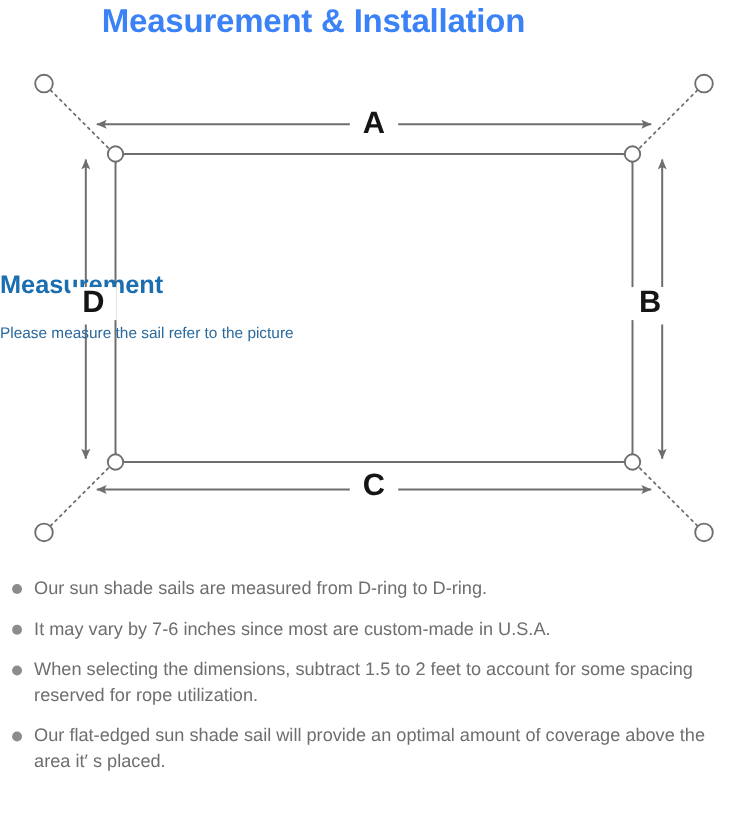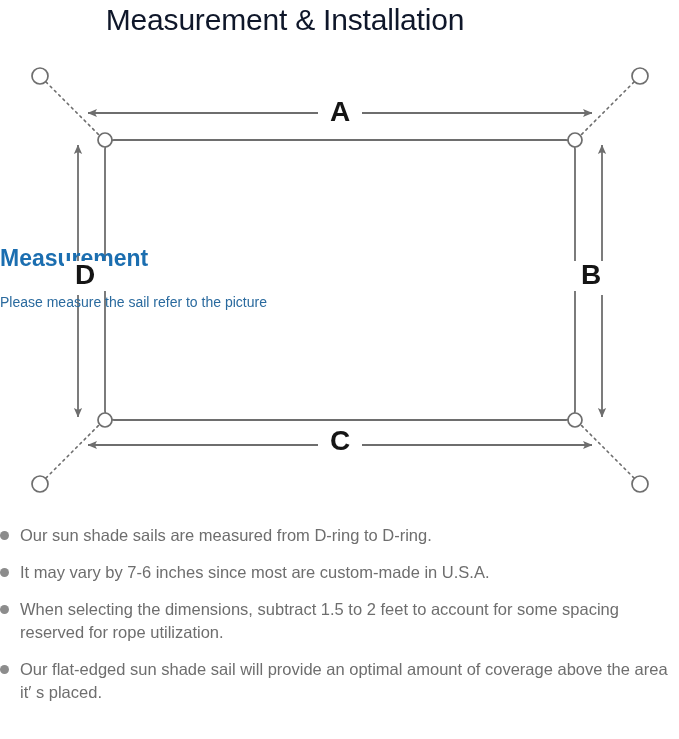--- a/index.html
+++ b/index.html
@@ -23,23 +23,23 @@
   }
 
   
   .title {
     position: absolute;
     left: 0;
     top: 0;
     width: 570px;
     text-align: center;
     font-size: 30px;
-    font-weight: normal;
+    font-weight: bold;
     letter-spacing: -0.2px;
-    color: #0f172a;
+    color: #3b82f6;
     line-height: 40px;
     font-family: "Liberation Sans", sans-serif;
   }
 
   
   .diagram {
     position: absolute;
     left: 0;
     top: 45px;
     width: 679px;
@@ -95,20 +95,21 @@
     position: absolute;
     left: 0;
     top: 524px;
     width: 679px;
   }
   .note-item {
     position: relative;
     display: flex;
     align-items: flex-start;
     margin-bottom: 14px;
+    padding-left: 11px;
     padding-right: 6px;
   }
   .note-bullet {
     flex: 0 0 auto;
     width: 9px;
     height: 9px;
     border-radius: 50%;
     background: #8c8c8c;
     margin-top: 7px;
     margin-right: 11px;

